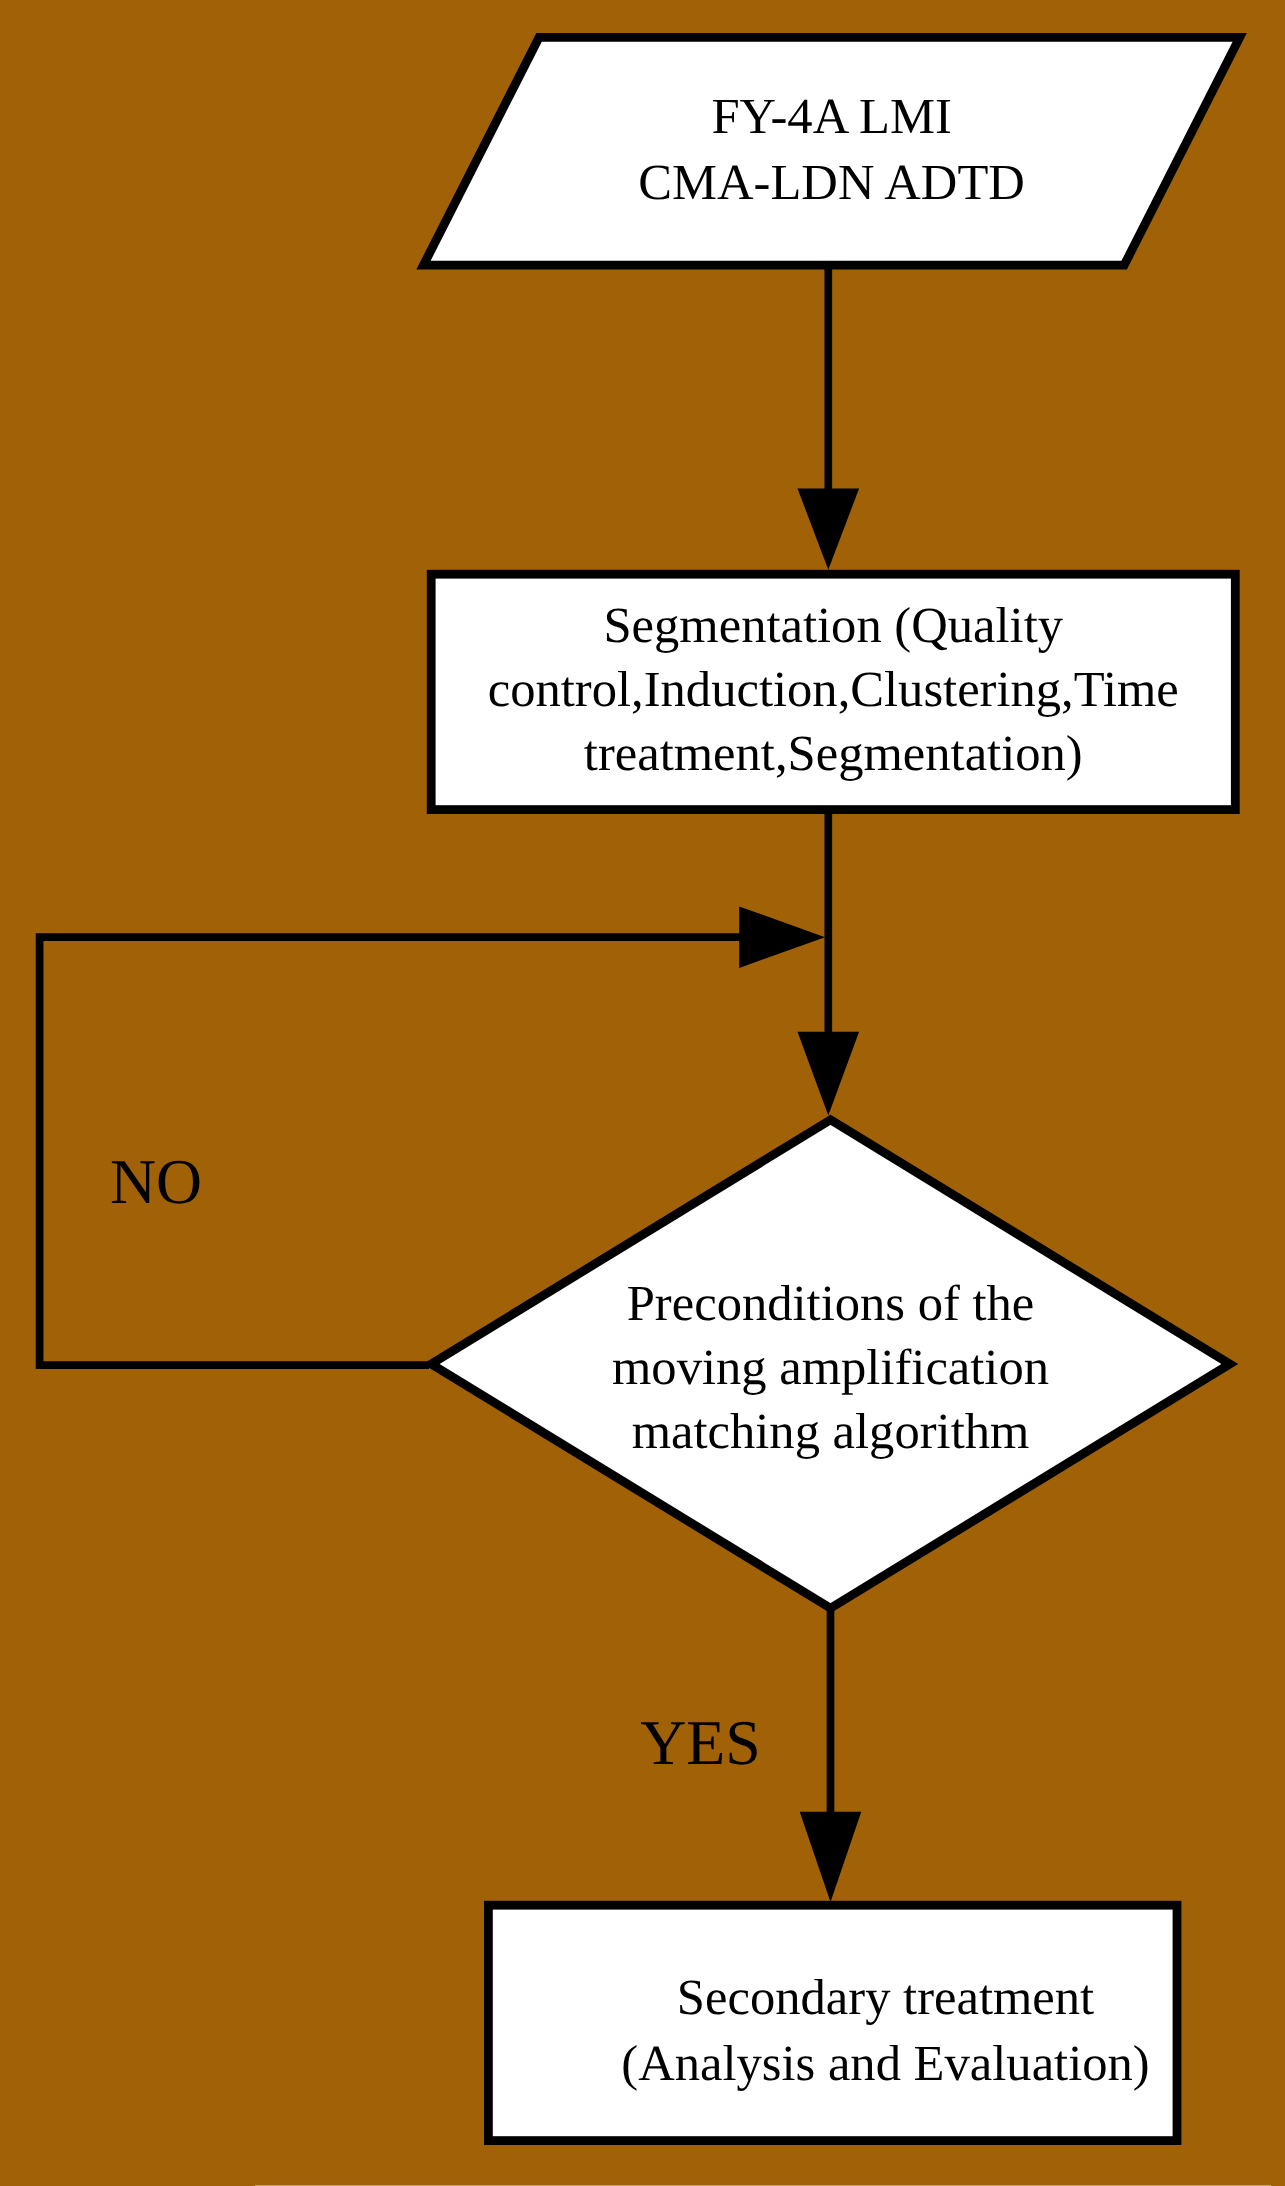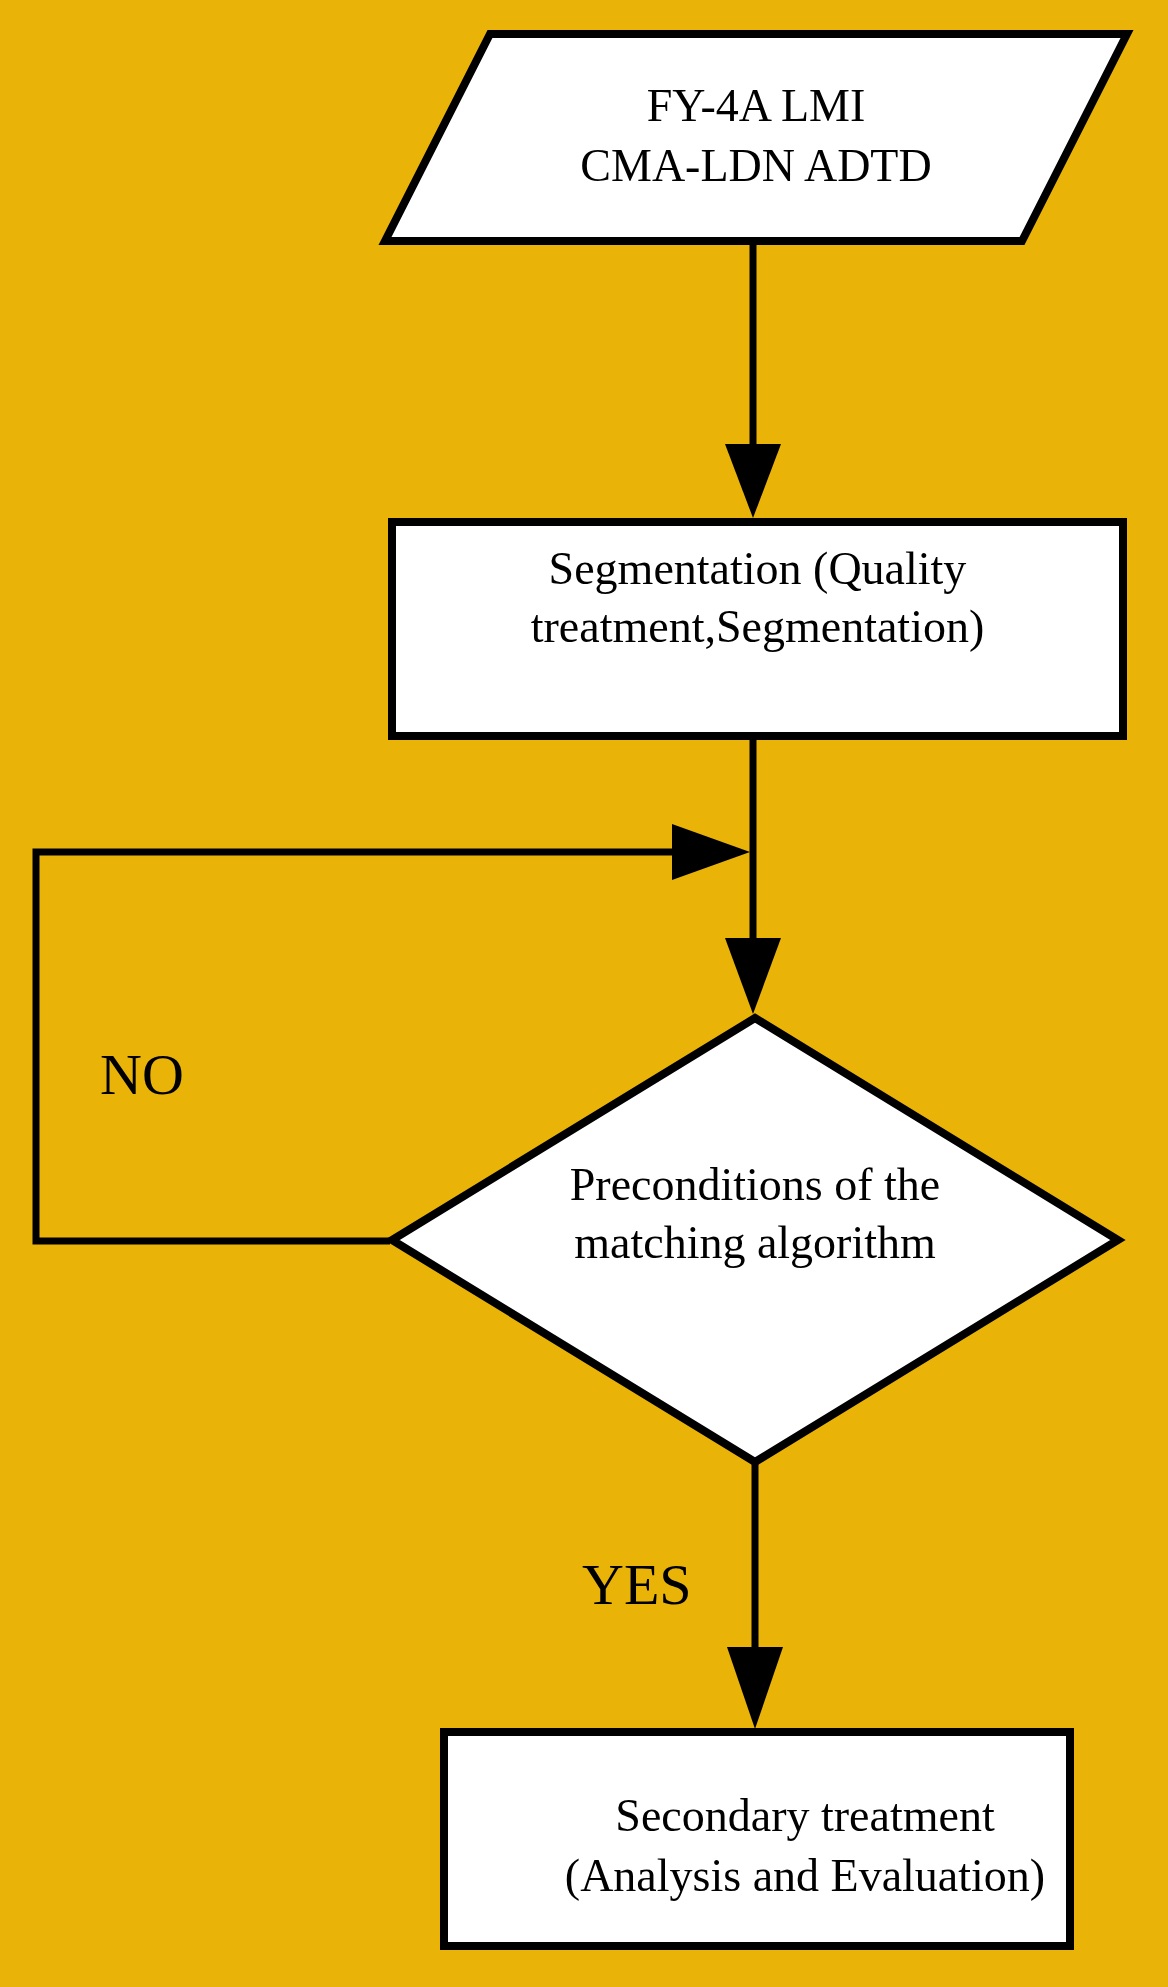--- a/index.html
+++ b/index.html
@@ -4,21 +4,21 @@
 <style>
   html, body {
     margin: 0;
     padding: 0;
     background: #ffffff;
   }
   .stage {
     position: relative;
     width: 1168px;
     height: 1987px;
-    background: #eab308;
+    background: #a16207;
     color: #000000;
     font-family: "Liberation Serif", "DejaVu Serif", serif;
     overflow: hidden;
   }
   .shapes-svg {
     position: absolute;
     left: 0;
     top: 0;
     width: 1168px;
     height: 1987px;
@@ -70,25 +70,27 @@
     <polygon points="727,1647 783,1647 755,1729" fill="#000000"></polygon>
   </svg>
 
   <div class="label node-label wide-lines input-label">
     <div>FY-4A LMI</div>
     <div>CMA-LDN ADTD</div>
   </div>
 
   <div class="label node-label preproc-label">
     <div>Segmentation (Quality</div>
+    <div>control,Induction,Clustering,Time</div>
     <div>treatment,Segmentation)</div>
   </div>
 
   <div class="label node-label decision-label">
     <div>Preconditions of the</div>
+    <div>moving amplification</div>
     <div>matching algorithm</div>
   </div>
 
   <div class="label node-label wide-lines secondary-label">
     <div>Secondary treatment</div>
     <div>(Analysis and Evaluation)</div>
   </div>
 
   <div class="label edge-label no-label">NO</div>
   <div class="label edge-label yes-label">YES</div>

